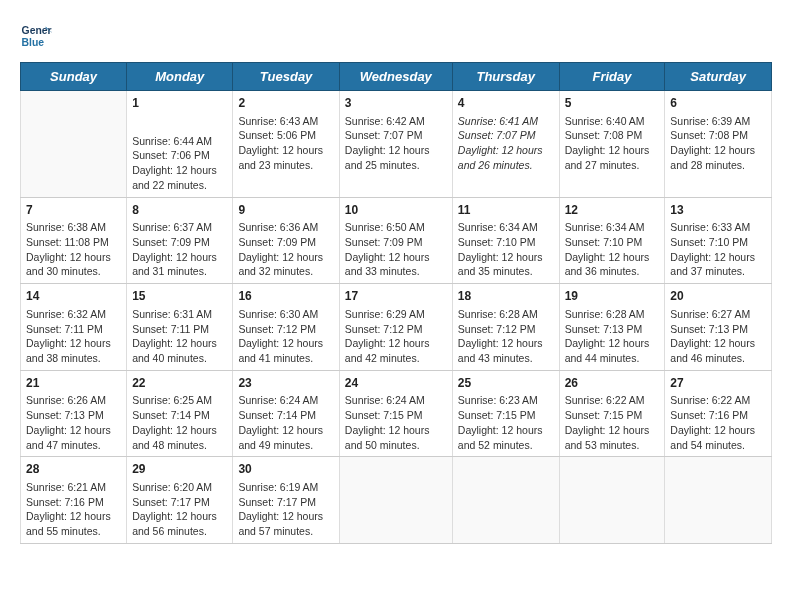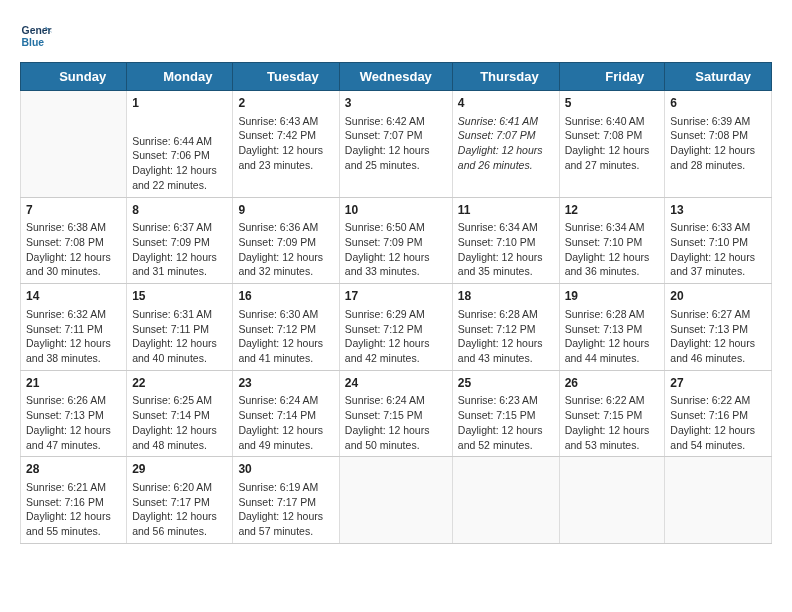--- a/index.html
+++ b/index.html
@@ -41,22 +41,23 @@
       width: 100%;
       border-collapse: collapse;
       border: 1px solid #ccc;
     }
     thead tr th {
       background: #2471a3;
       color: #fff;
       font-size: 13px;
       font-weight: bold;
       padding: 6px 20px;
-      text-align: right;
+      text-align: center;
       border: 1px solid #1a5276;
+      font-style: italic;
     }
     tbody tr td {
       vertical-align: top;
       padding: 4px 5px;
       font-size: 11px;
       color: #222;
       border: 1px solid #ddd;
       width: calc(100% / 7);
       min-height: 80px;
       line-height: 1.4;
@@ -120,21 +121,21 @@
         <td>
           <span class="day-num">1</span>
           <div class="cell-content" style="white-space: pre-line; margin-top: 22px;">Sunrise: 6:44 AM
 Sunset: 7:06 PM
 Daylight: 12 hours
 and 22 minutes.</div>
         </td>
         <td>
           <span class="day-num">2</span>
           <div class="cell-content" style="white-space: pre-line;">Sunrise: 6:43 AM
-Sunset: 7:42 PM
+Sunset: 5:06 PM
 Daylight: 12 hours
 and 23 minutes.</div>
         </td>
         <td>
           <span class="day-num">3</span>
           <div class="cell-content" style="white-space: pre-line;">Sunrise: 6:42 AM
 Sunset: 7:07 PM
 Daylight: 12 hours
 and 25 minutes.</div>
         </td>
@@ -157,21 +158,21 @@
           <div class="cell-content" style="white-space: pre-line;">Sunrise: 6:39 AM
 Sunset: 7:08 PM
 Daylight: 12 hours
 and 28 minutes.</div>
         </td>
       </tr>
       <tr>
         <td>
           <span class="day-num">7</span>
           <div class="cell-content" style="white-space: pre-line;">Sunrise: 6:38 AM
-Sunset: 7:08 PM
+Sunset: 11:08 PM
 Daylight: 12 hours
 and 30 minutes.</div>
         </td>
         <td>
           <span class="day-num">8</span>
           <div class="cell-content" style="white-space: pre-line;">Sunrise: 6:37 AM
 Sunset: 7:09 PM
 Daylight: 12 hours
 and 31 minutes.</div>
         </td>

